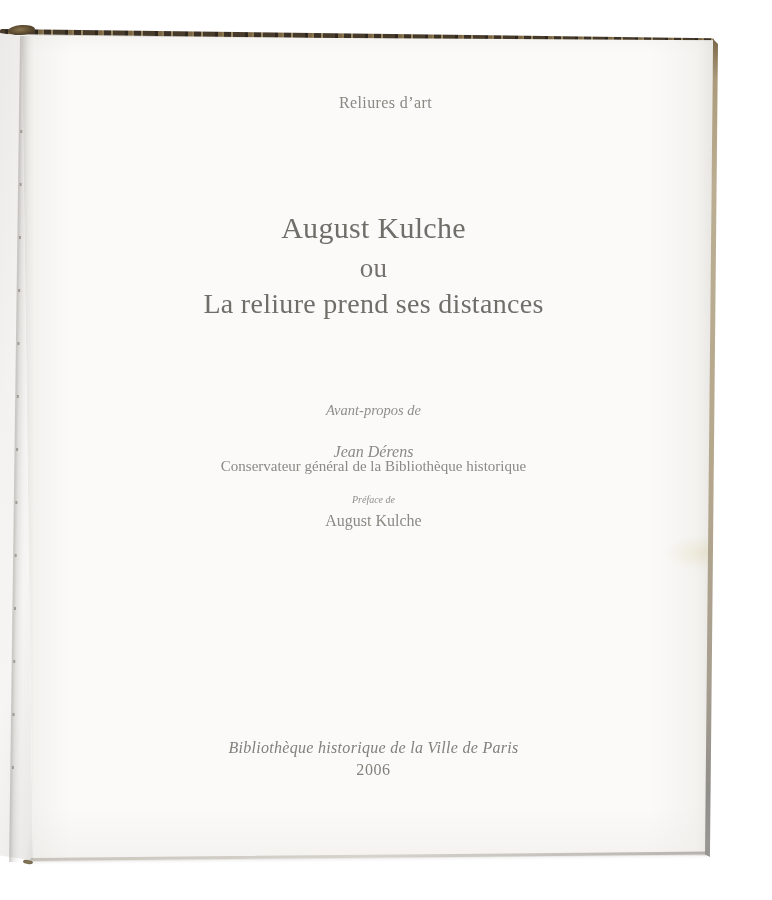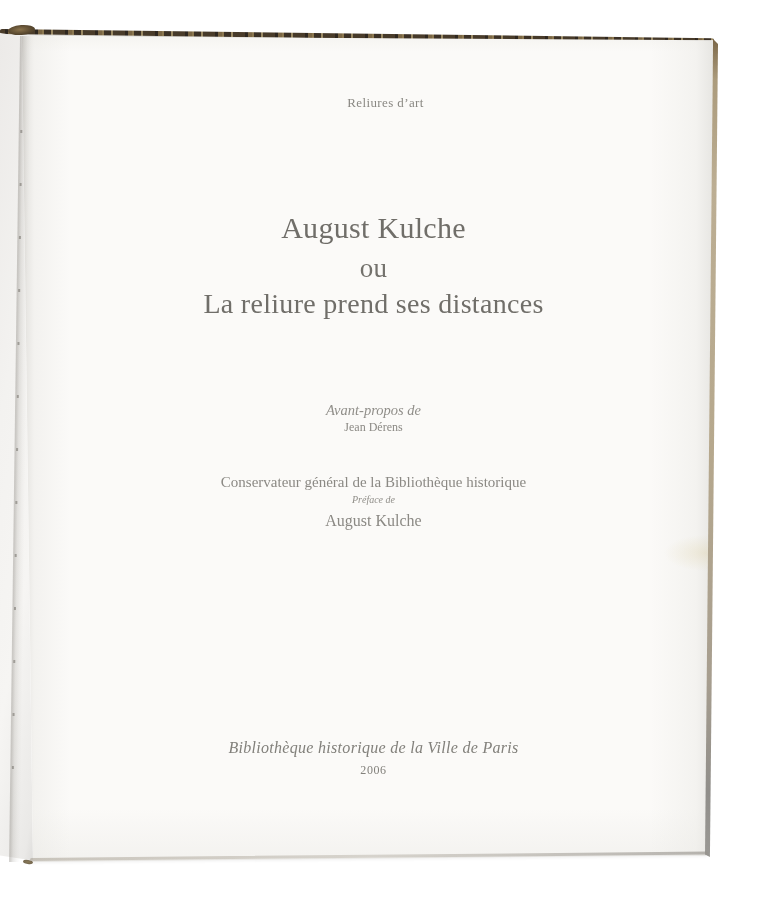--- a/index.html
+++ b/index.html
@@ -116,31 +116,31 @@
   
   .tp-line {
     position: absolute;
     left: 0;
     width: 100%;
     box-sizing: border-box;
     padding-left: 12px;
     text-align: center;
     white-space: nowrap;
   }
-  .series       { top: 58px;  font-size: 13px; line-height: 18px; color: #8a8883; letter-spacing: .4px; padding-left: 36px; }
+  .series       { top: 58px;  font-size: 16px; line-height: 18px; color: #8a8883; letter-spacing: .4px; padding-left: 36px; }
   .title-1      { top: 175px; font-size: 30px; line-height: 34px; color: #706e69; letter-spacing: .3px; }
   .title-2      { top: 217px; font-size: 27px; line-height: 30px; color: #74726d; letter-spacing: .3px; }
   .title-3      { top: 251px; font-size: 28px; line-height: 34px; color: #706e69; letter-spacing: .3px; }
   .avant-label  { top: 366px; font-size: 14.5px; line-height: 16px; color: #908e89; font-style: italic; }
-  .avant-author { top: 383px; font-size: 12px; line-height: 17px; color: #8b8984; }
-  .avant-role   { top: 422px; font-size: 15px; line-height: 16px; color: #8b8984; margin-top: 16px; }
+  .avant-author { top: 407px; font-size: 16px; line-height: 17px; color: #8b8984; font-style: italic; }
+  .avant-role   { top: 422px; font-size: 15px; line-height: 16px; color: #8b8984; }
   .pref-label   { top: 456px; font-size: 10px; line-height: 16px; color: #908e89; font-style: italic; }
   .pref-author  { top: 476px; font-size: 16px; line-height: 17px; color: #8b8984; }
   .publisher    { top: 702px; font-size: 16px; line-height: 19px; color: #82807b; letter-spacing: .3px; font-style: italic; }
-  .year         { top: 725px; font-size: 12px; line-height: 18px; color: #82807b; letter-spacing: .6px; }
+  .year         { top: 725px; font-size: 16px; line-height: 18px; color: #82807b; letter-spacing: .6px; }
 </style>
 </head>
 <body>
 
 <div class="scene">
 
   <div class="top-edge"></div>
   <div class="headband"></div>
 
   <div class="left-page"></div>

